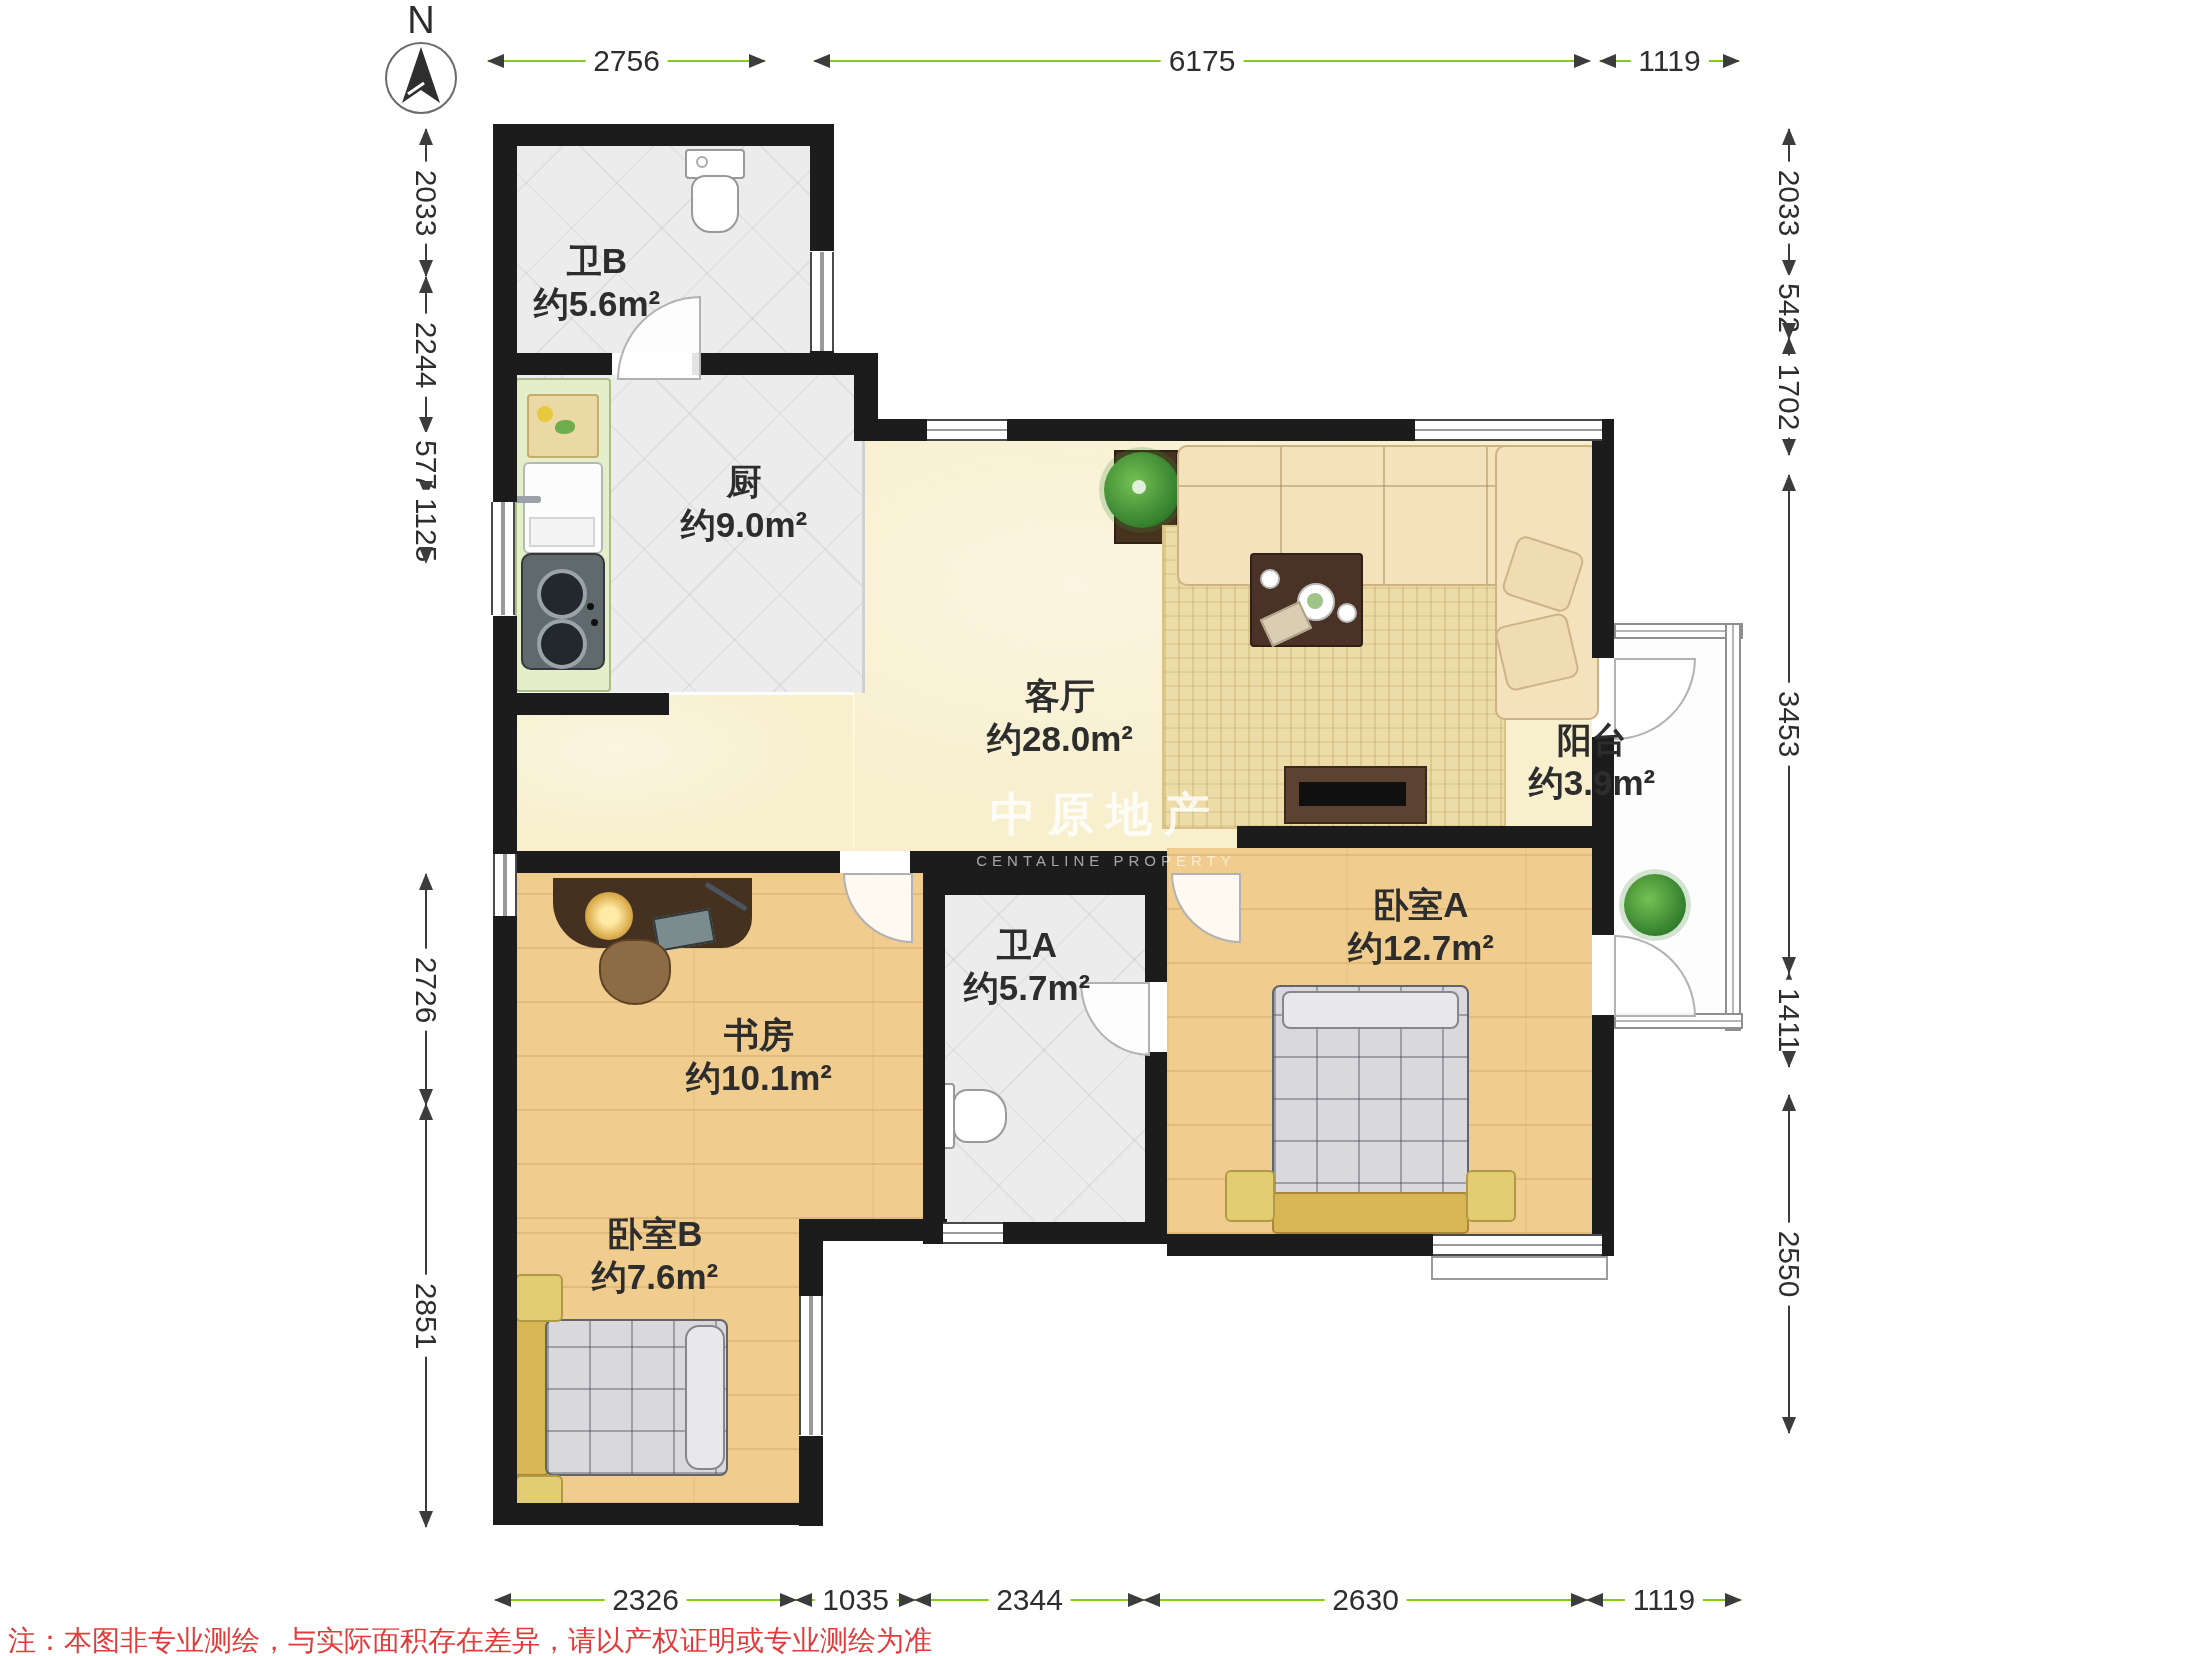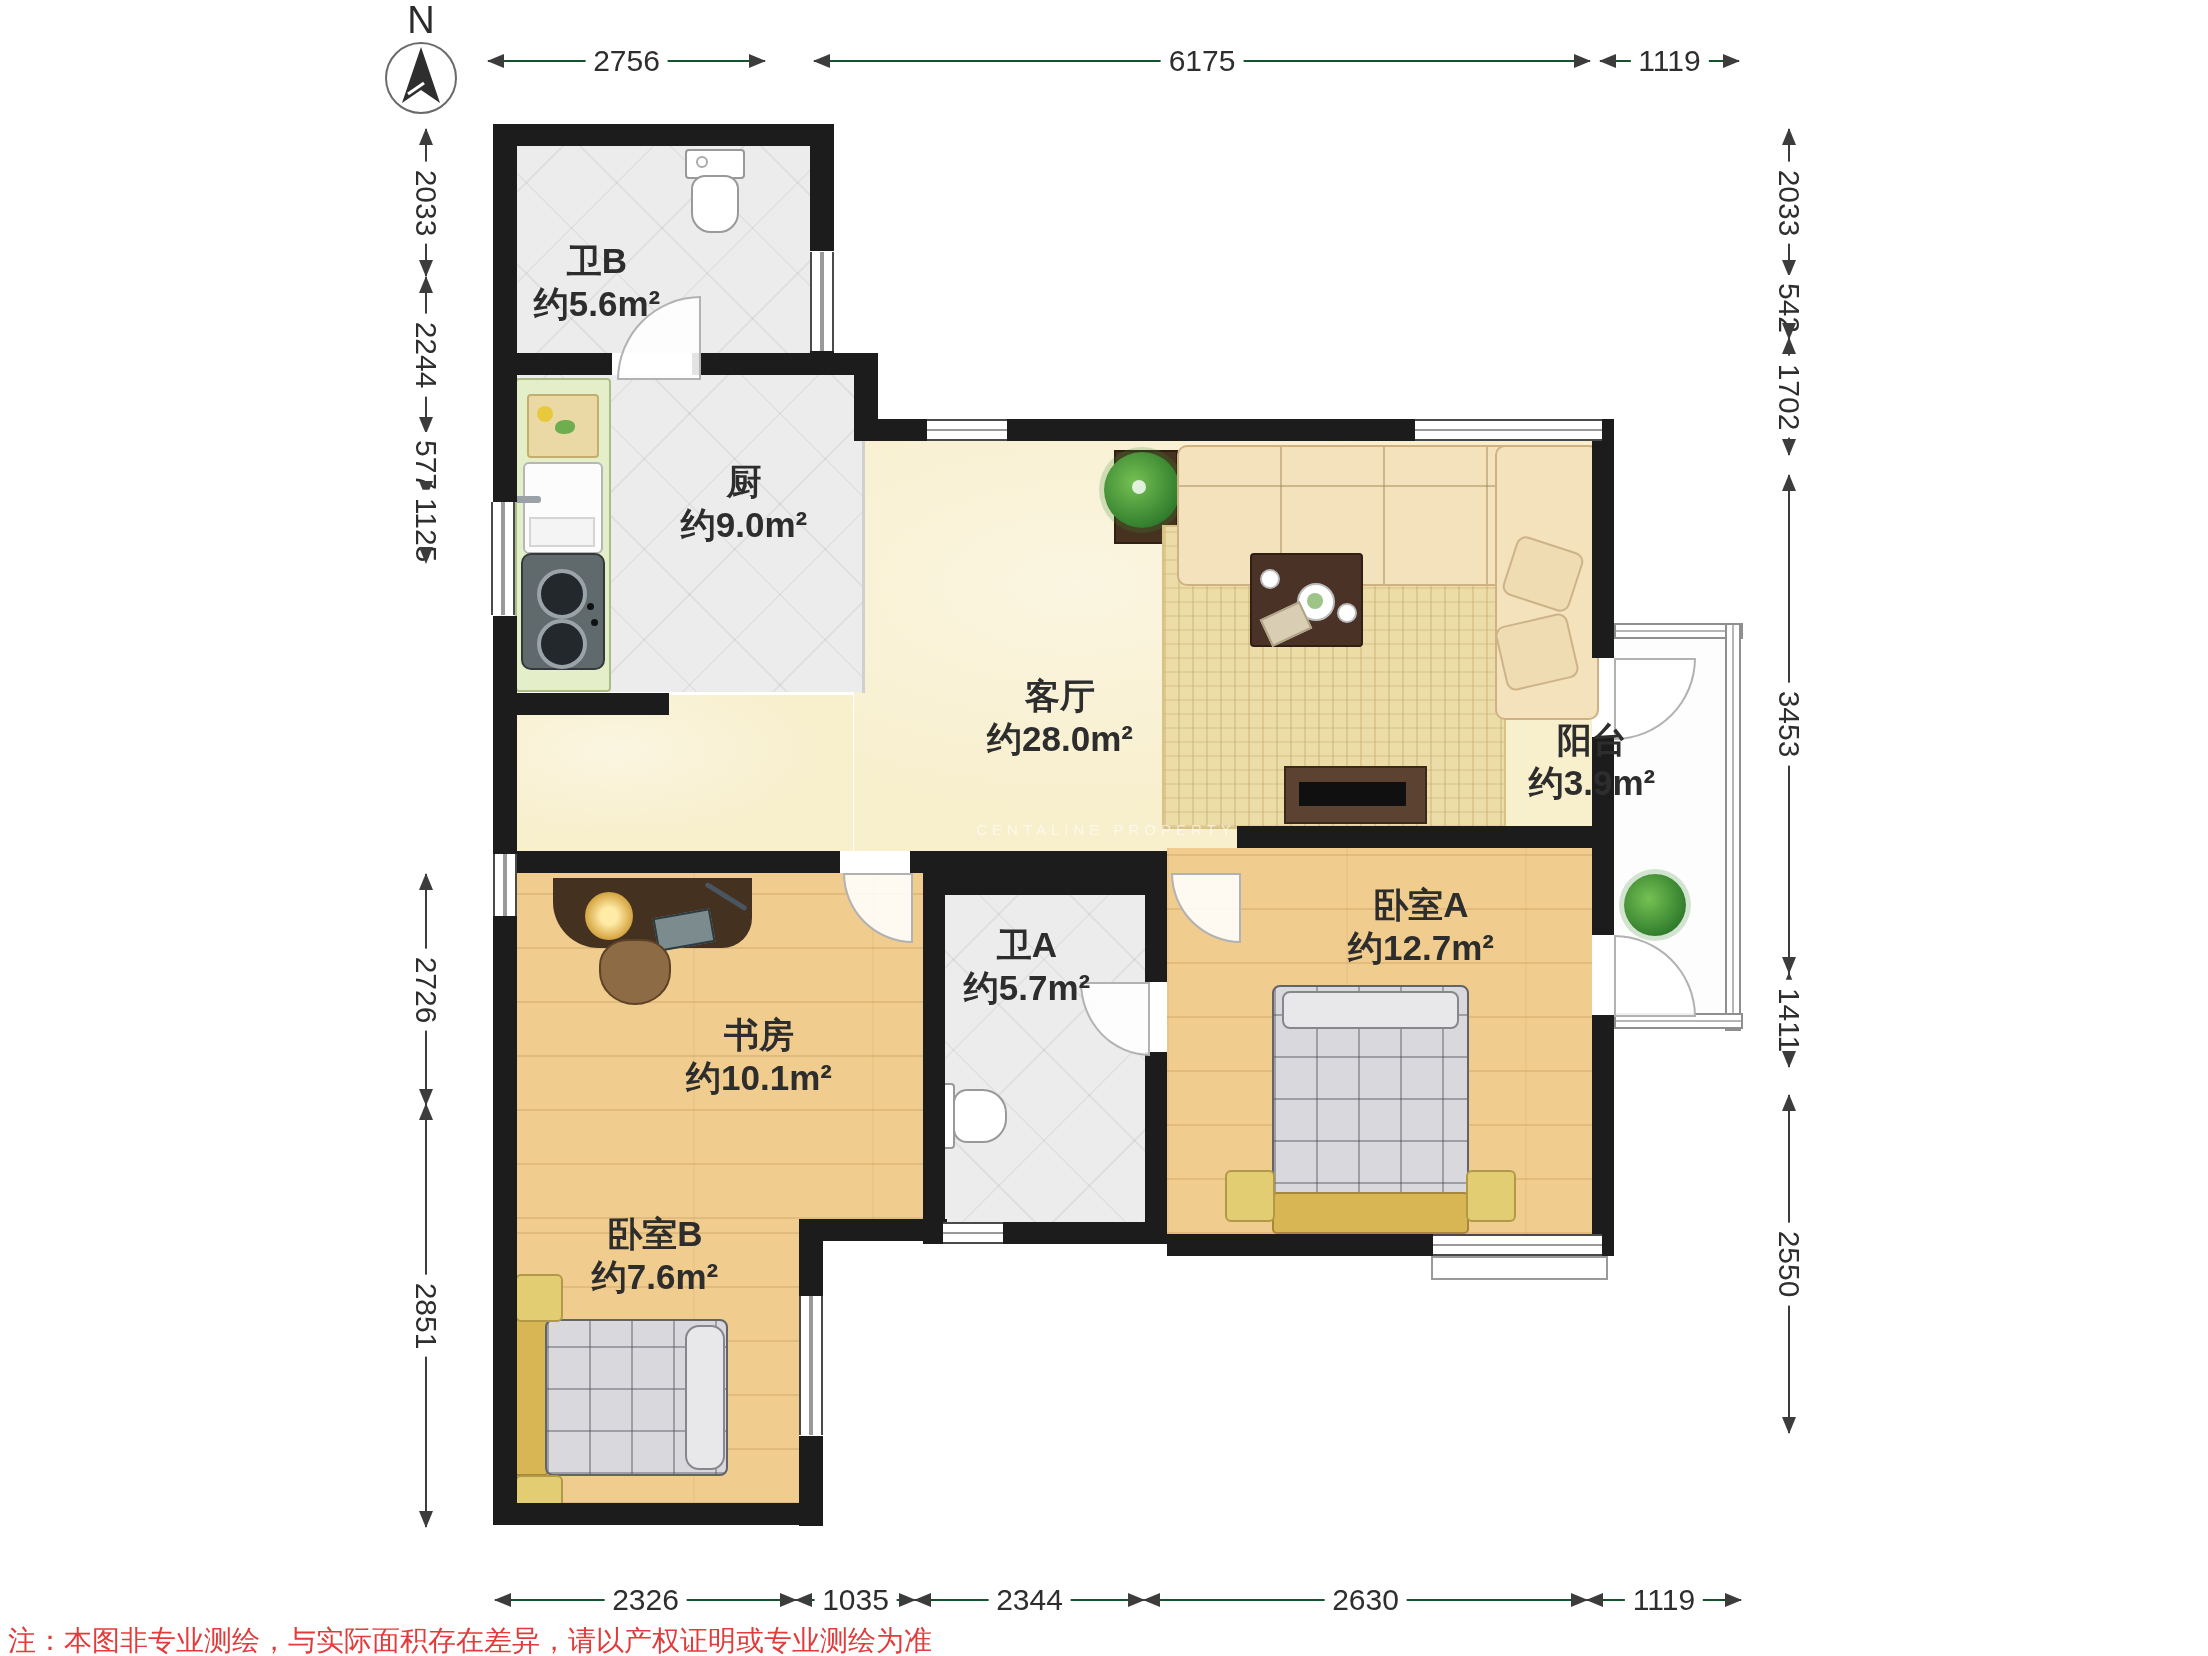--- a/index.html
+++ b/index.html
@@ -28,21 +28,21 @@
   .rail.v{background-image:linear-gradient(to right, transparent 45%, #b5b5b5 45%, #b5b5b5 55%, transparent 55%);}
   .sill{position:absolute;background:#fff;border:2px solid #9a9a9a;}
 
   .door{position:absolute;background:rgba(255,255,255,.88);border:2px solid #b2b2b2;}
 
   .room-label{position:absolute;transform:translate(-50%,-50%);text-align:center;color:#2d2d2d;
     font-weight:700;line-height:1.22;white-space:nowrap;}
   .room-label .nm{font-size:35px;}
   .room-label .ar{font-size:35px;}
 
-  .dim-h{position:absolute;height:0;border-top:2px solid #14532d;}
+  .dim-h{position:absolute;height:0;border-top:2px solid #84cc16;}
   .dim-h::before{content:"";position:absolute;left:-1px;top:-8px;width:0;height:0;
     border-top:7px solid transparent;border-bottom:7px solid transparent;border-right:17px solid #3c3c3c;}
   .dim-h::after{content:"";position:absolute;right:-1px;top:-8px;width:0;height:0;
     border-top:7px solid transparent;border-bottom:7px solid transparent;border-left:17px solid #3c3c3c;}
   .dim-h .lbl{position:absolute;left:50%;top:-1px;transform:translate(-50%,-50%);
     background:#fff;padding:0 8px;font-size:30px;color:#2e2e2e;}
   .dim-v{position:absolute;width:0;border-left:2px solid #3c3c3c;}
   .dim-v::before{content:"";position:absolute;top:-1px;left:-8px;width:0;height:0;
     border-left:7px solid transparent;border-right:7px solid transparent;border-bottom:17px solid #3c3c3c;}
   .dim-v::after{content:"";position:absolute;bottom:-1px;left:-8px;width:0;height:0;
@@ -305,19 +305,20 @@
   <div class="compass">
     <div class="n">N</div>
     <svg width="76" height="76" viewBox="0 0 76 76">
       <circle cx="38" cy="38" r="35" fill="#fff" stroke="#6a6a6a" stroke-width="2"></circle>
       <path d="M38 7 L57 63 L38 50 L19 63 Z" fill="#2e2e2e"></path>
       <path d="M25 54 L41 43" stroke="#fff" stroke-width="3"></path>
     </svg>
   </div>
 
   <div class="watermark">
+    <div class="wm-cn">中原地产</div>
     <div class="wm-en">CENTALINE PROPERTY</div>
   </div>
 
   <div class="note">注：本图非专业测绘，与实际面积存在差异，请以产权证明或专业测绘为准</div>
 
 </div>
 
 
 </body></html>

